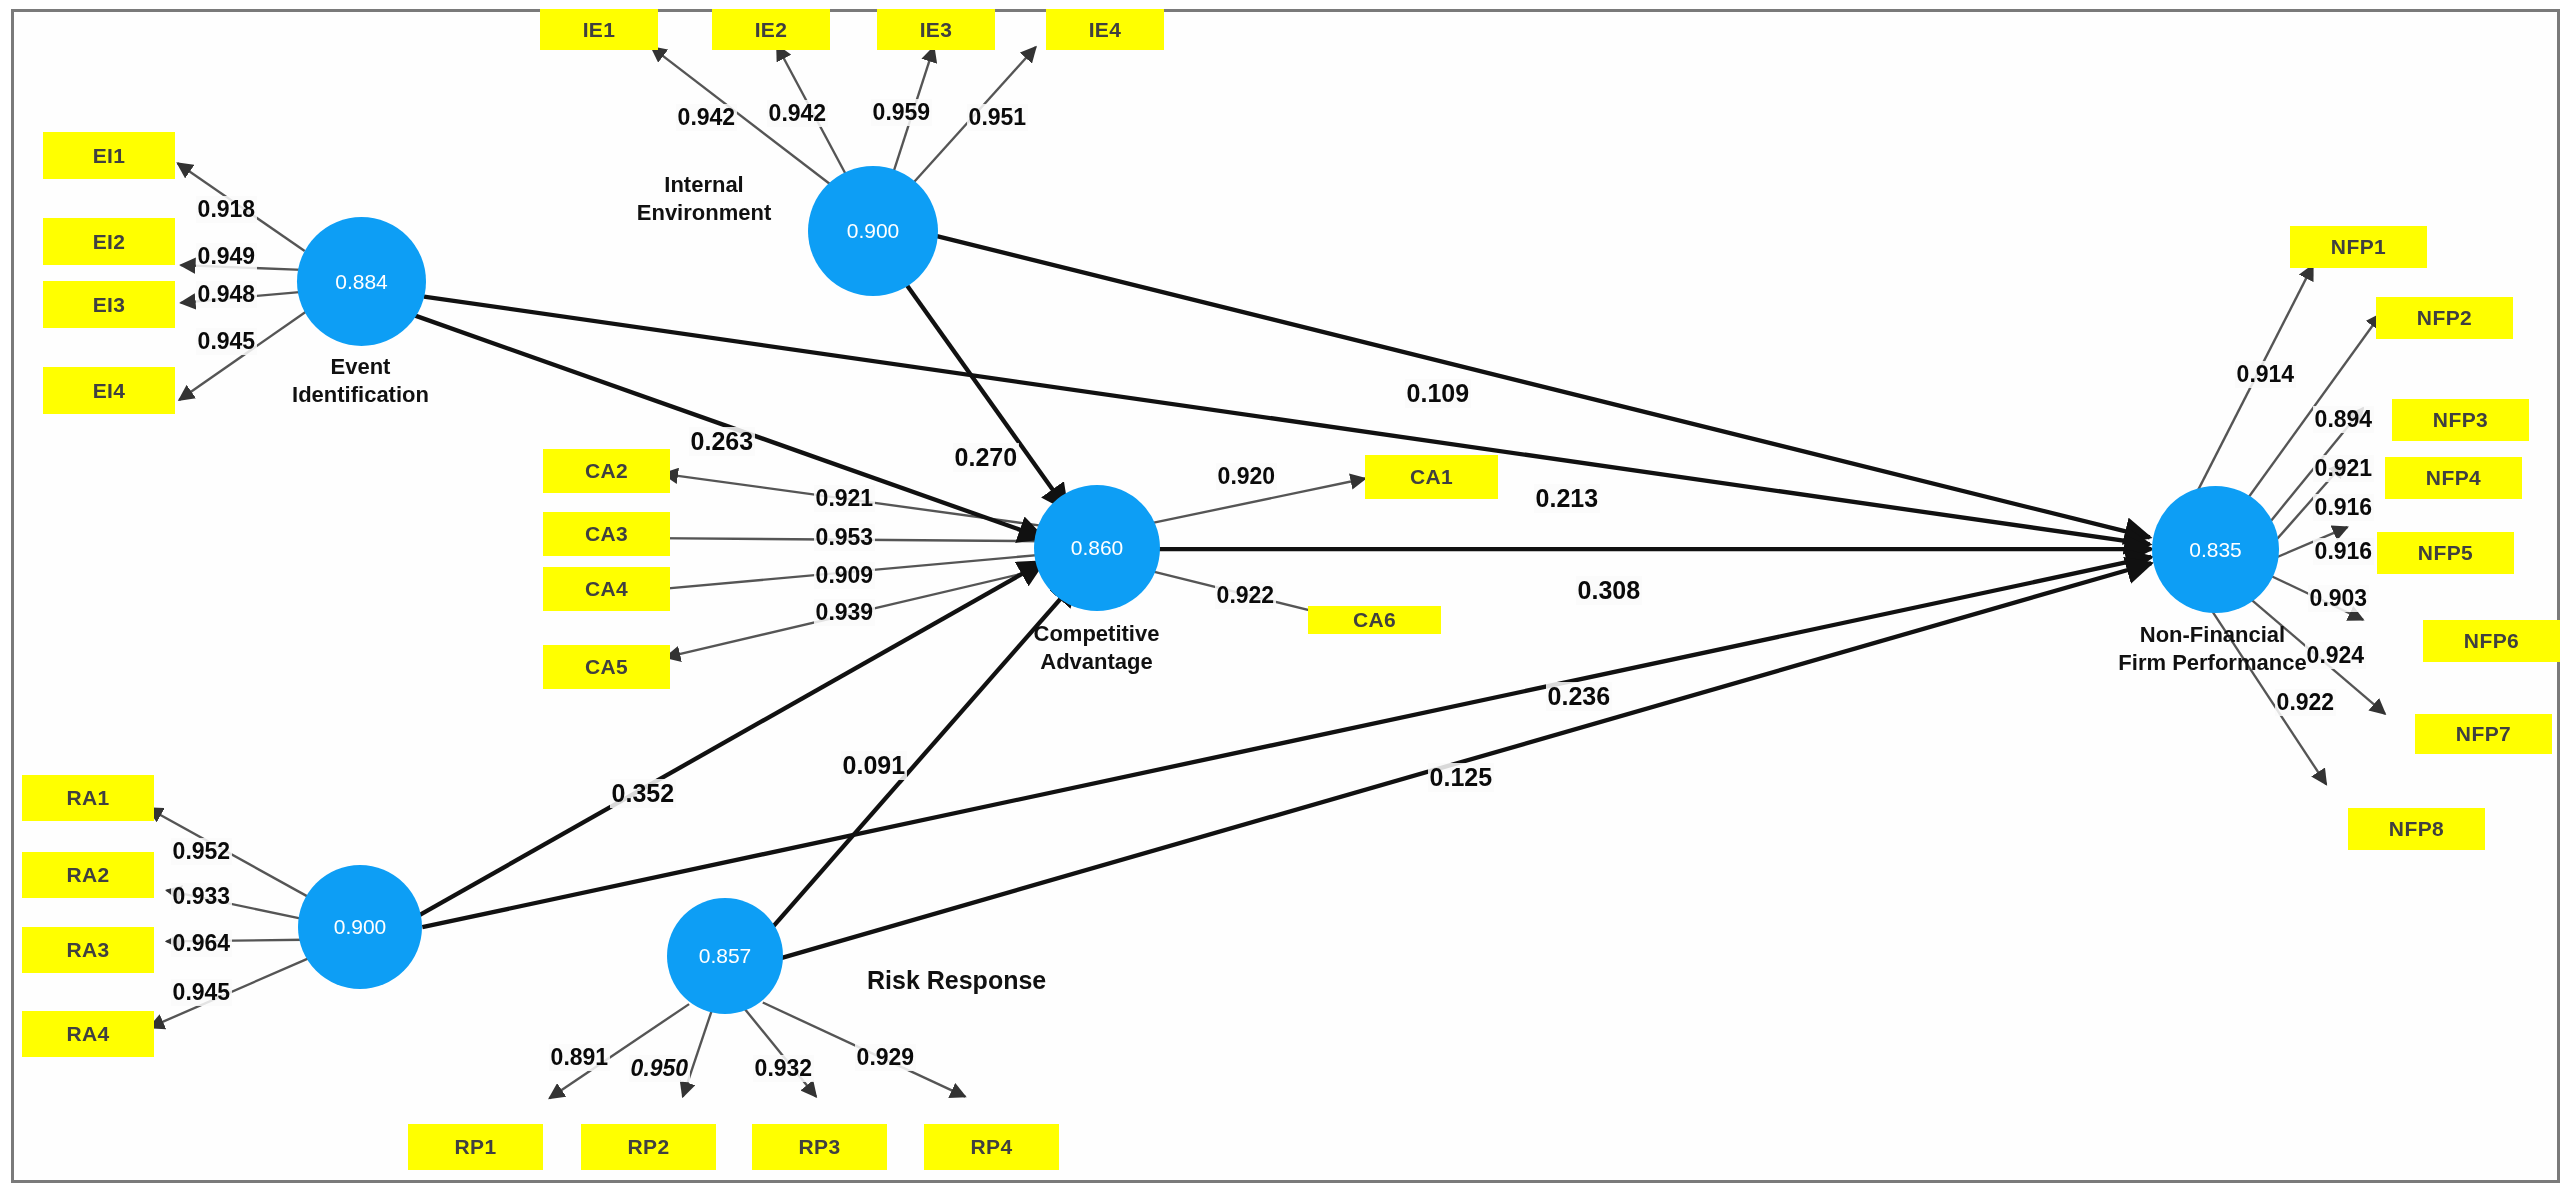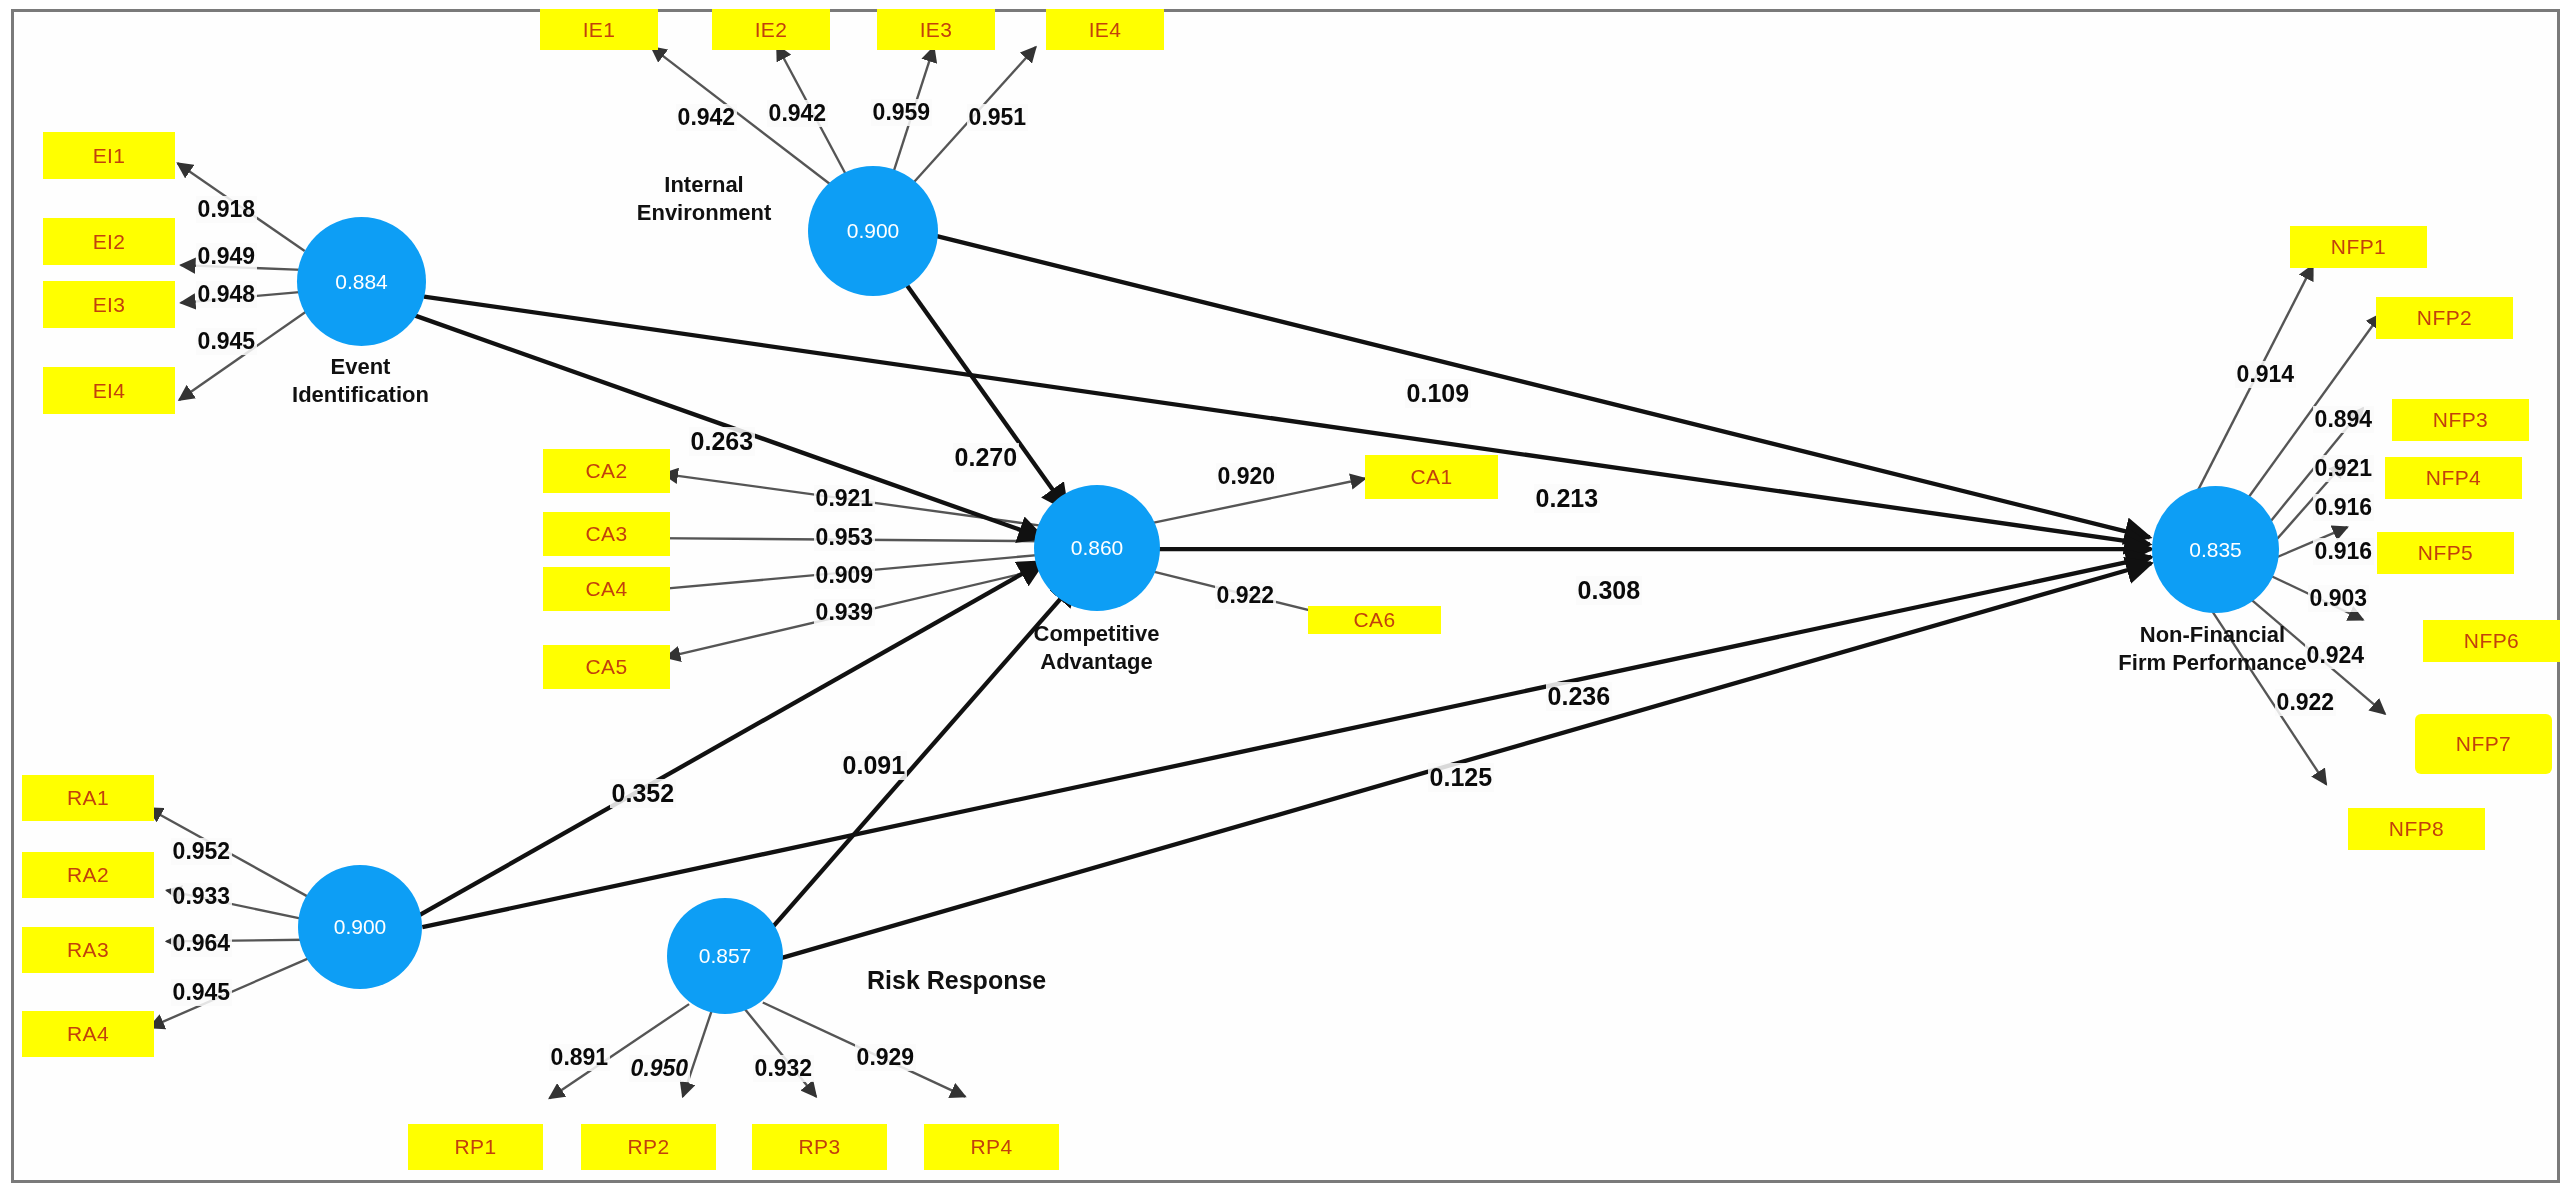--- a/index.html
+++ b/index.html
@@ -28,22 +28,22 @@
   svg#paths {
     position: absolute;
     left: 0; top: 0;
     width: 2576px;
     height: 1201px;
     pointer-events: none;
   }
   .ind-box {
     position: absolute;
     background: #ffff00;
-    color: #c2410c;
-    font-weight: normal;
+    color: #404040;
+    font-weight: bold;
     font-size: 21px;
     display: flex;
     align-items: center;
     justify-content: center;
     letter-spacing: 0.4px;
     box-sizing: border-box;
   }
   .lv-circle {
     position: absolute;
     background: #0d9ef5;
@@ -284,21 +284,21 @@
     </div>
   <div class="ind-box" style="left:2385px; top:457px; width:137px; height:42px;">
       <span>NFP4</span>
     </div>
   <div class="ind-box" style="left:2377px; top:532px; width:137px; height:42px;text-align:right;">
       <span>NFP5</span>
     </div>
   <div class="ind-box" style="left:2423px; top:620px; width:137px; height:42px;">
       <span>NFP6</span>
     </div>
-  <div class="ind-box" style="left:2415px; top:714px; width:137px; height:60px;border-radius:6px;">
+  <div class="ind-box" style="left:2415px; top:714px; width:137px; height:40px;">
       <span>NFP7</span>
     </div>
   <div class="ind-box" style="left:2348px; top:808px; width:137px; height:42px;">
       <span>NFP8</span>
     </div>
 
   <div class="coef" style="left:2235px; top:361px;">0.914</div>
   <div class="coef" style="left:2313px; top:406px;">0.894</div>
   <div class="coef" style="left:2313px; top:455px;">0.921</div>
   <div class="coef" style="left:2313px; top:494px;">0.916</div>

